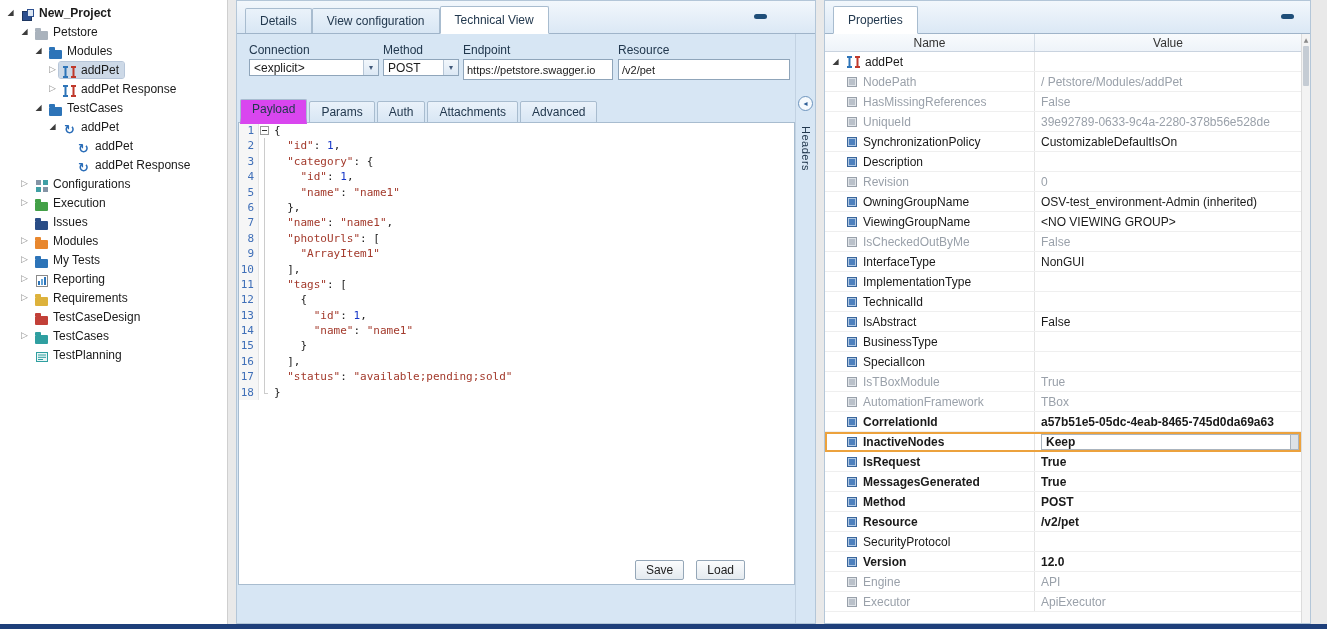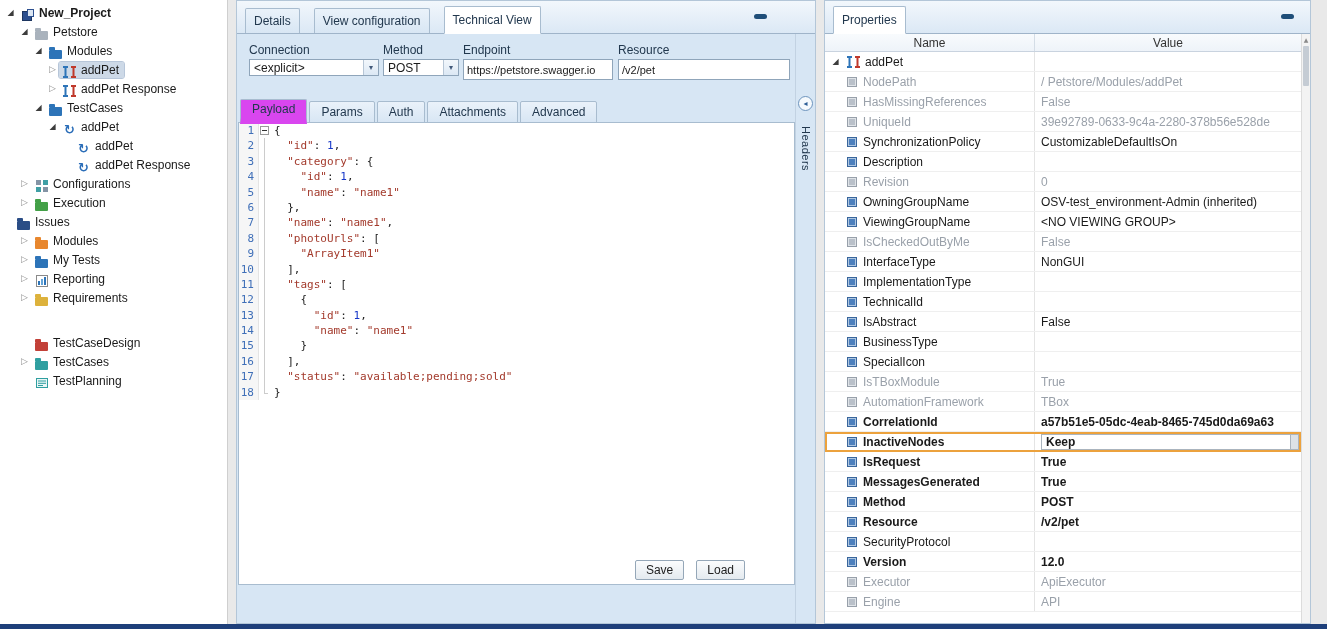--- a/index.html
+++ b/index.html
@@ -18,21 +18,21 @@
   .tree-icon{width:17px;flex:0 0 17px;display:flex;justify-content:center;align-items:center}
   .svgwrap{display:flex;align-items:center}
   .tree-label{padding:1px 3px}
   .tree-label.b{font-weight:bold}
   .folder{position:relative;display:inline-block;width:13px;height:9px;margin-top:2px;border-radius:1px}
   .folder::before{content:'';position:absolute;top:-3px;left:0;width:6px;height:3px;background:inherit;border-radius:1px 1px 0 0}
   .refresh{color:#2a6db8;font-size:13px;font-weight:bold;line-height:10px}
 
   
   .tab-bar{position:absolute;top:0;left:0;right:0;height:33px;background:linear-gradient(#f2f7fc,#dbe8f5);border-bottom:1px solid #9fb4c9;display:flex;align-items:flex-end;padding-left:8px}
-  .tab{height:25px;display:flex;align-items:center;padding:0 8px;border:1px solid #a8bccf;border-bottom:none;background:linear-gradient(#eaf2fa,#d8e6f4);margin-right:14px;border-radius:2px 2px 0 0;color:#22384e;position:relative}
+  .tab{height:25px;display:flex;align-items:center;padding:0 14px;border:1px solid #a8bccf;border-bottom:none;background:linear-gradient(#eaf2fa,#d8e6f4);margin-right:0;border-radius:2px 2px 0 0;color:#22384e;position:relative}
   .tab.active{height:28px;background:#fff;z-index:2;margin-bottom:-1px;border-bottom:1px solid #fff}
   .pin{position:absolute;top:13px;width:13px;height:5px;background:#1f4e79;border-radius:2.5px;z-index:3}
 
   
   .center-panel{position:absolute;left:236px;top:0;width:580px;height:624px;background:#d7e6f4;border:1px solid #b3c6d8}
   .center-content{position:absolute;top:33px;left:0;right:20px;bottom:0;background:#d7e6f4}
   .form-labels{position:absolute;top:9px;left:12px;display:flex;color:#22384e}
   .form-controls{position:absolute;top:25px;left:12px;display:flex}
   .c1{width:130px}.c2{width:76px;margin-left:4px}.c3{width:150px;margin-left:4px}.c4{width:172px;margin-left:5px}
   .combo{height:17px;background:#fff;border:1px solid #8fa5ba;display:flex;align-items:center}
@@ -214,21 +214,21 @@
       </div>
       <div class="tree-row" style="padding-left: 18px;">
         <span class="tree-arrow glyph open">▷</span>
         <span class="node-body">
           <span class="tree-icon glyph">
             <span class="folder" style="background: rgb(67, 160, 71);"></span>
           </span>
           <span class="tree-label">Execution</span>
         </span>
       </div>
-      <div class="tree-row" style="">
+      <div class="tree-row" style="padding-left: 18px;">
         <span class="tree-arrow glyph"></span>
         <span class="node-body">
           <span class="tree-icon glyph">
             <span class="folder" style="background: rgb(42, 77, 134);"></span>
           </span>
           <span class="tree-label">Issues</span>
         </span>
       </div>
       <div class="tree-row" style="padding-left: 18px;">
         <span class="tree-arrow glyph open">▷</span>
@@ -266,21 +266,21 @@
       </div>
       <div class="tree-row" style="padding-left: 18px;">
         <span class="tree-arrow glyph open">▷</span>
         <span class="node-body">
           <span class="tree-icon glyph">
             <span class="folder" style="background: rgb(221, 178, 60);"></span>
           </span>
           <span class="tree-label">Requirements</span>
         </span>
       </div>
-      <div class="tree-row" style="padding-left: 18px; margin-top: 26px;">
+      <div class="tree-row" style="padding-left: 18px;">
         <span class="tree-arrow glyph"></span>
         <span class="node-body">
           <span class="tree-icon glyph">
             <span class="folder" style="background: rgb(194, 64, 56);"></span>
           </span>
           <span class="tree-label">TestCaseDesign</span>
         </span>
       </div>
       <div class="tree-row" style="padding-left: 18px;">
         <span class="tree-arrow glyph open">▷</span>
@@ -653,33 +653,33 @@
               <span class="prop-box"></span>
               <span>Version</span>
             </div>
             <div class="pr-value">
               <span>12.0</span>
             </div>
           </div>
           <div class="prop-row readonly">
             <div class="pr-name">
               <span class="prop-box ro"></span>
+              <span>Engine</span>
+            </div>
+            <div class="pr-value">
+              <span>API</span>
+            </div>
+          </div>
+          <div class="prop-row readonly">
+            <div class="pr-name">
+              <span class="prop-box ro"></span>
               <span>Executor</span>
             </div>
             <div class="pr-value">
               <span>ApiExecutor</span>
-            </div>
-          </div>
-          <div class="prop-row readonly">
-            <div class="pr-name">
-              <span class="prop-box ro"></span>
-              <span>Engine</span>
-            </div>
-            <div class="pr-value">
-              <span>API</span>
             </div>
           </div>
         </div>
       <div class="props-scrollbar">
         <span class="sb-arrow glyph">▲</span>
         <span class="sb-thumb"></span>
       </div>
     </div>
   </section>
 

